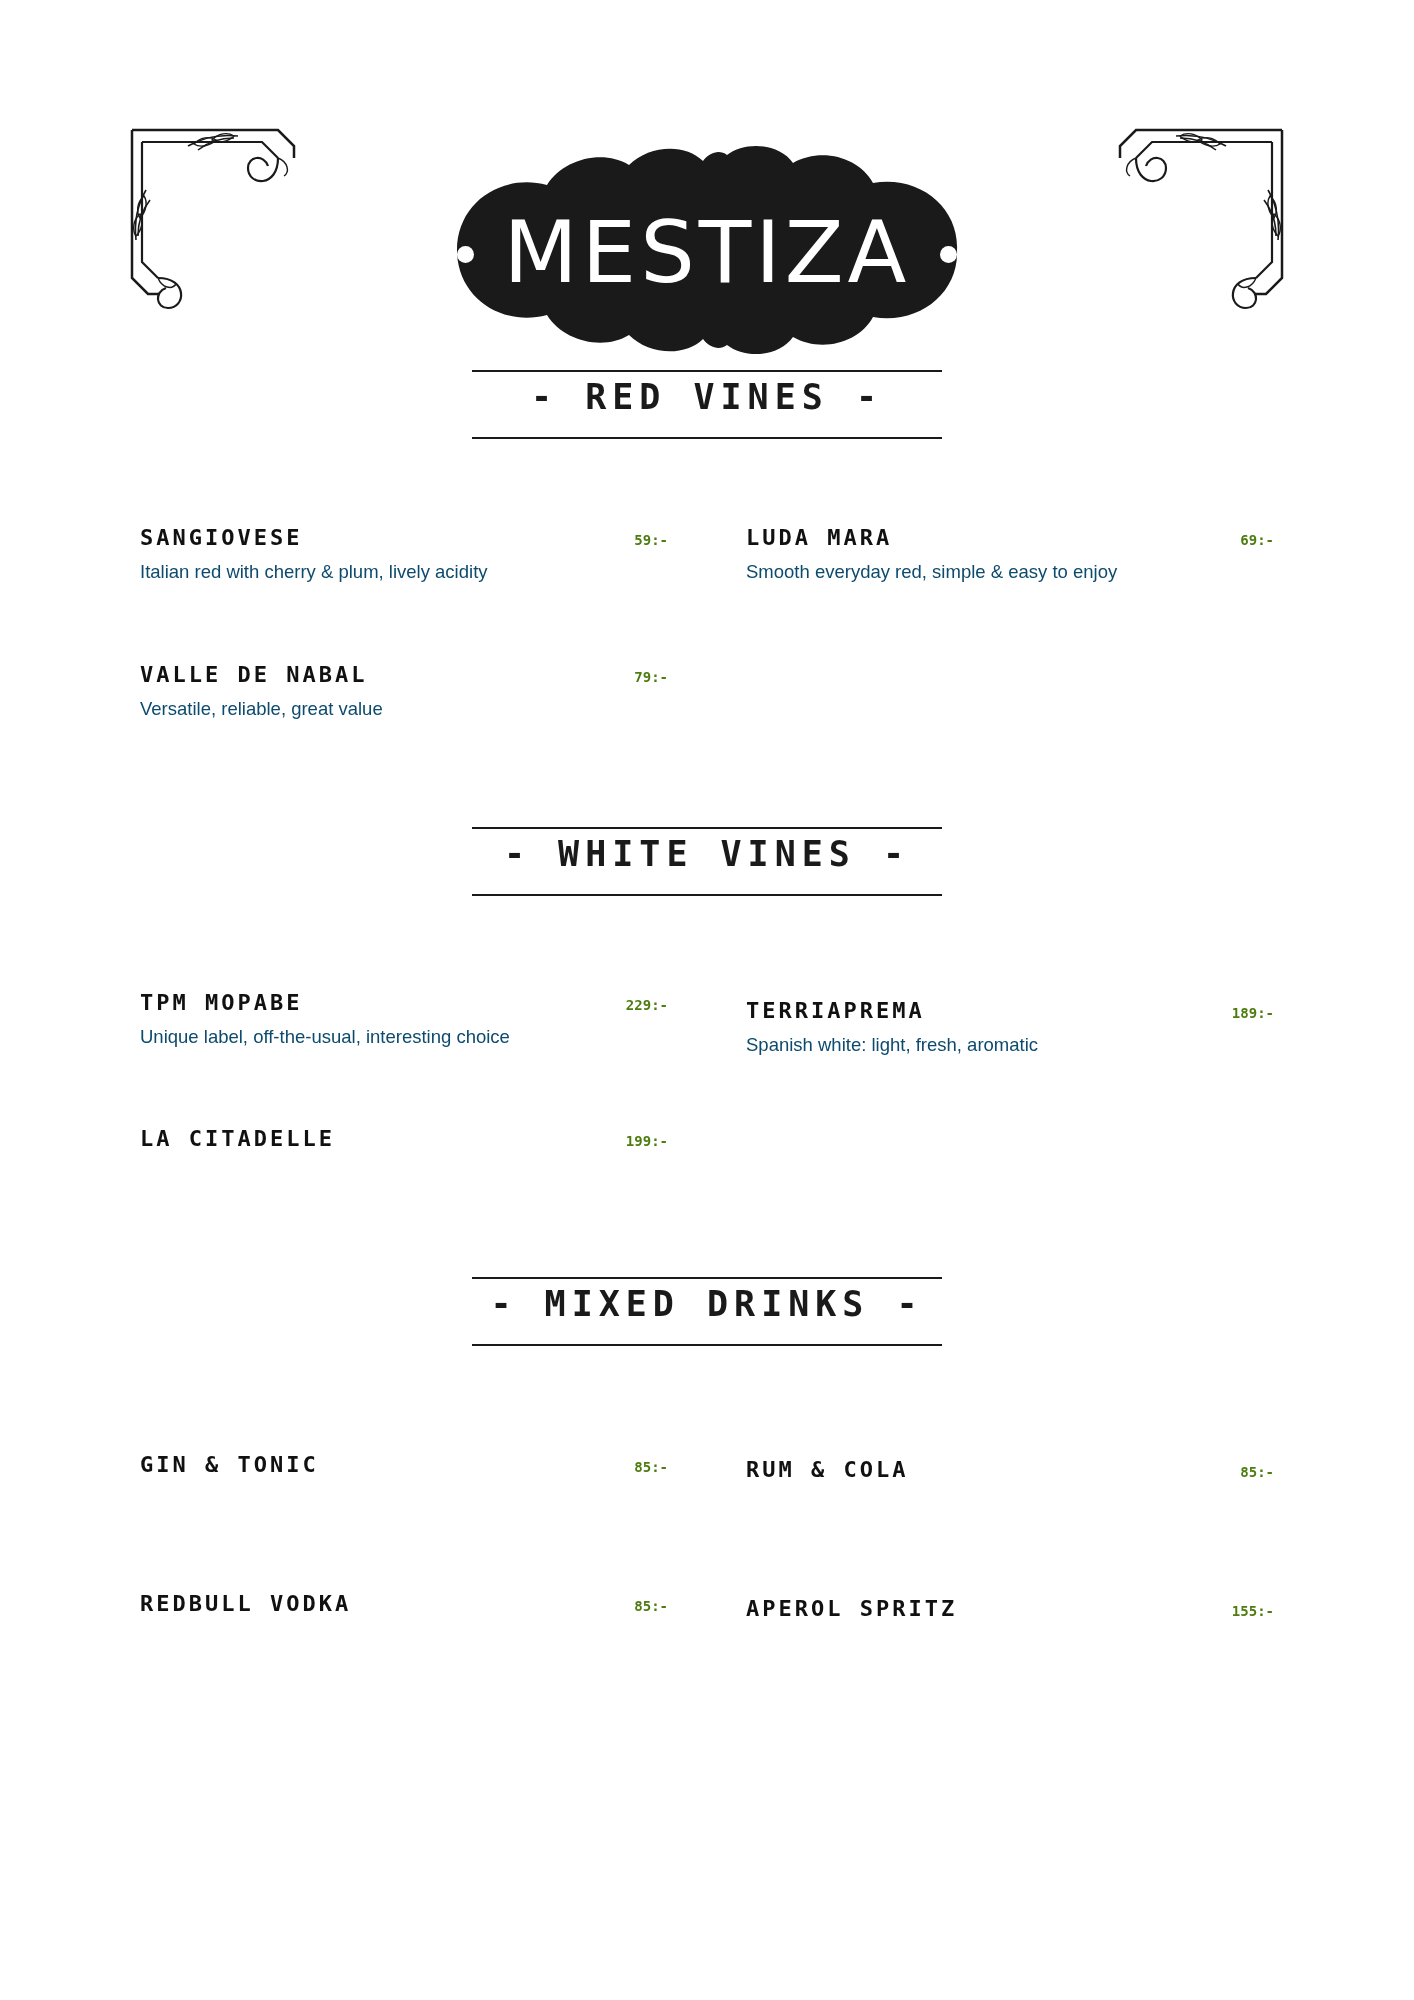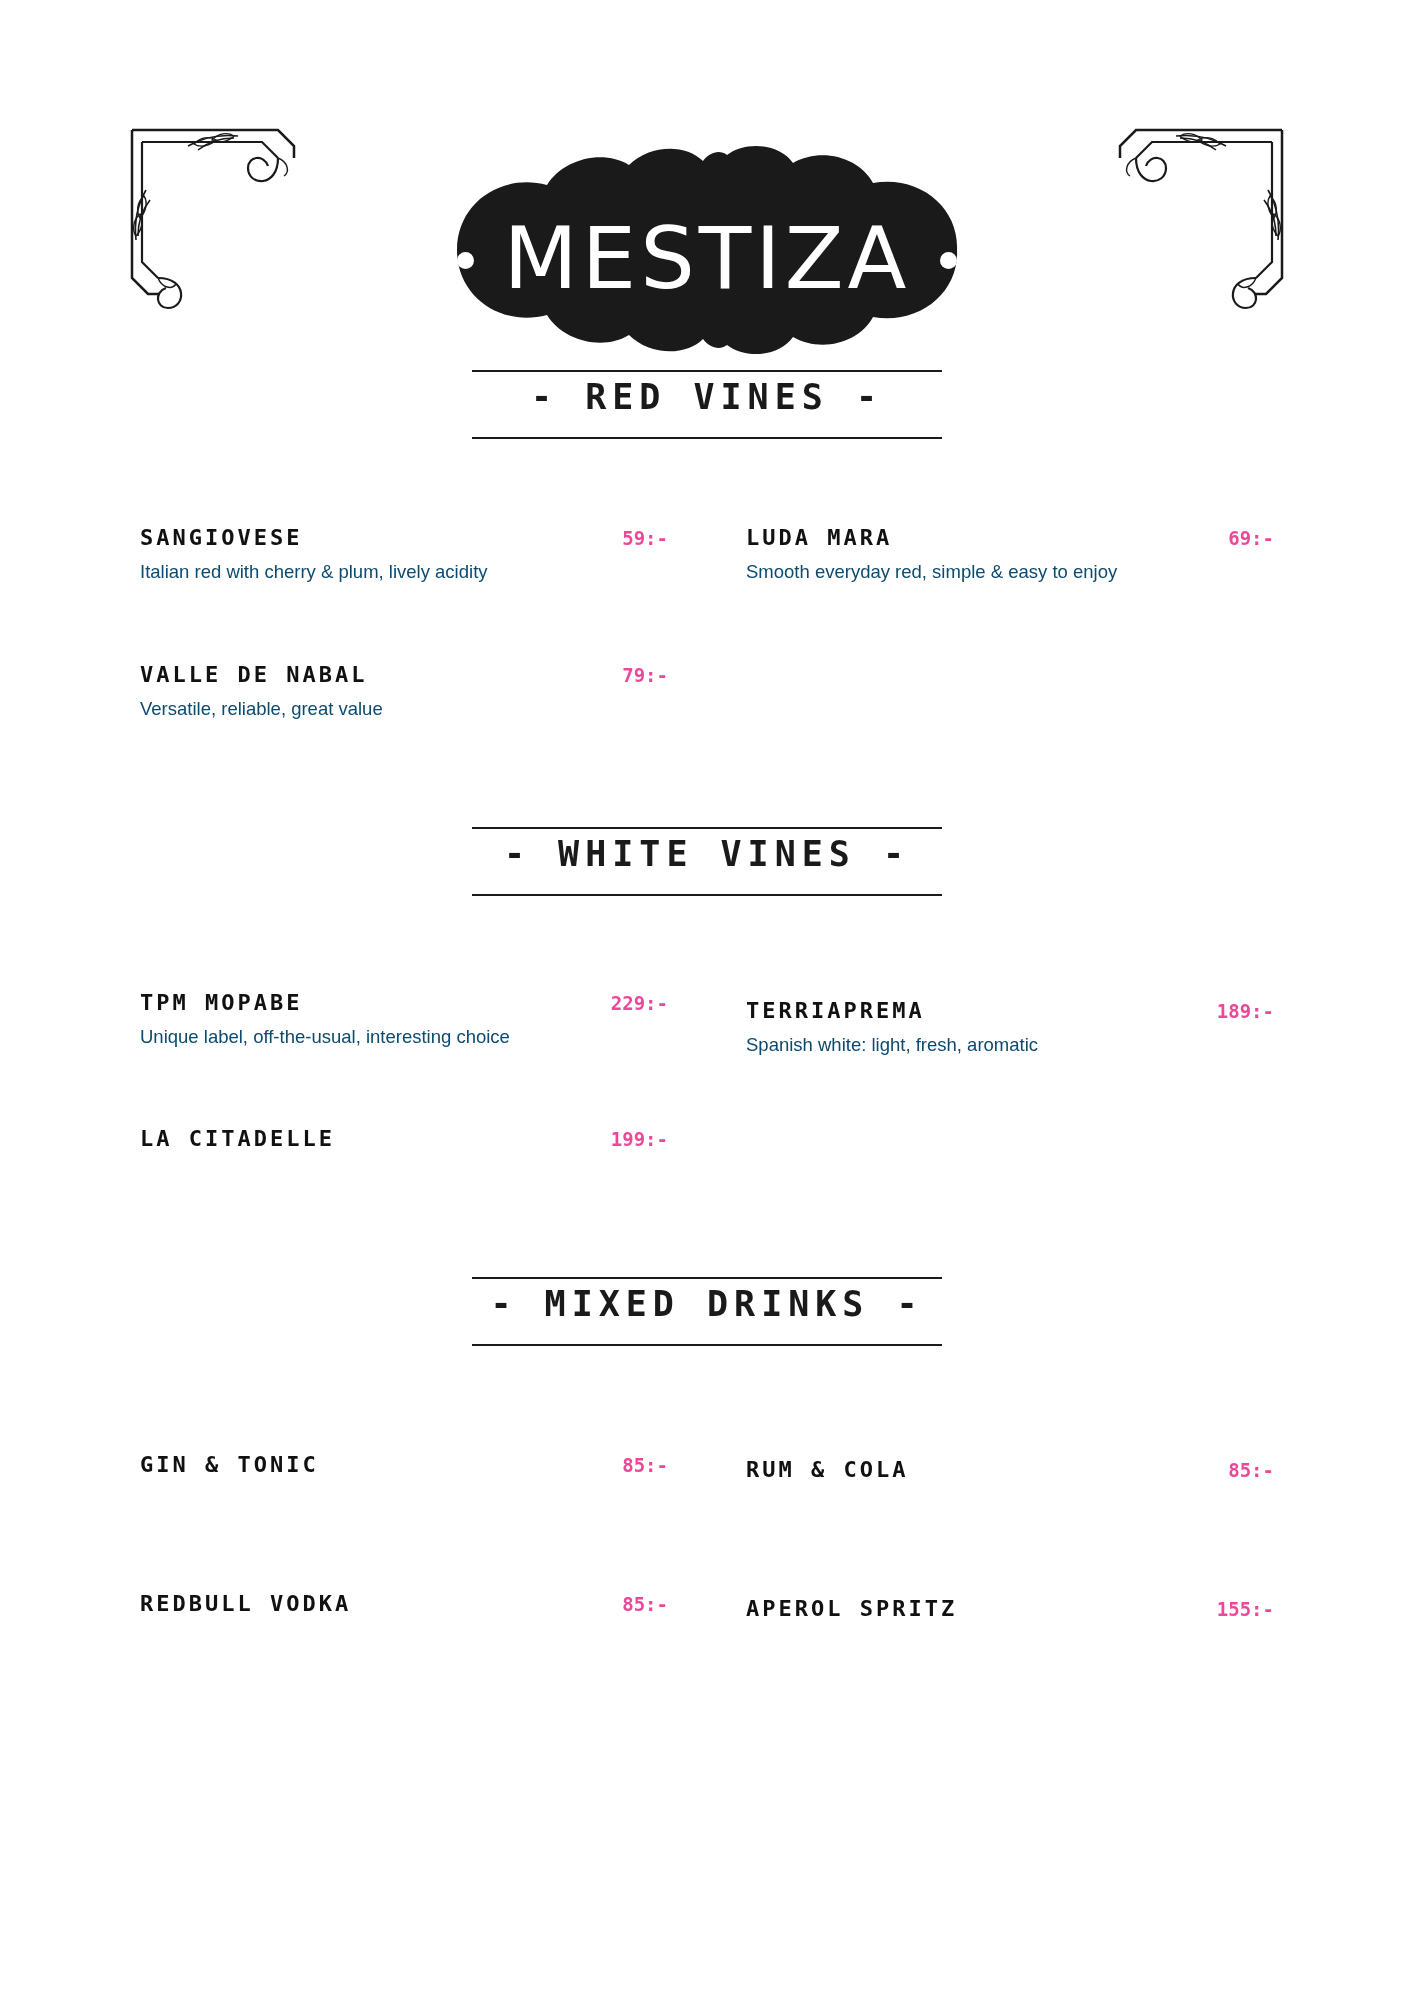--- a/index.html
+++ b/index.html
@@ -35,21 +35,21 @@
     left: 50%;
     top: 135px;
     transform: translateX(-50%);
     width: 620px;
     height: 230px;
   }
   .logo-wrap svg { display: block; }
   .logo-text {
     position: absolute;
     left: 0;
-    top: 8px;
+    top: 2px;
     width: 620px;
     height: 230px;
     display: flex;
     align-items: center;
     justify-content: center;
     gap: 30px;
   }
   .logo-dot {
     width: 17px;
     height: 17px;
@@ -111,23 +111,23 @@
     font-family: "DejaVu Sans Mono", monospace;
     font-weight: bold;
     font-size: 22px;
     letter-spacing: 3px;
     color: #111;
     margin-top: 42px;
   }
   .item-price {
     font-family: "DejaVu Sans Mono", monospace;
     font-weight: bold;
-    font-size: 19px;
+    font-size: 14px;
     letter-spacing: 0px;
-    color: #ec4899;
+    color: #4d7c0f;
     padding-left: 14px;
     white-space: nowrap;
   }
   .item-desc {
     margin-top: 9px;
     font-family: "Liberation Sans", sans-serif;
     font-size: 18.5px;
     line-height: 1.45;
     color: #0c4a6e;
     text-align: justify;

